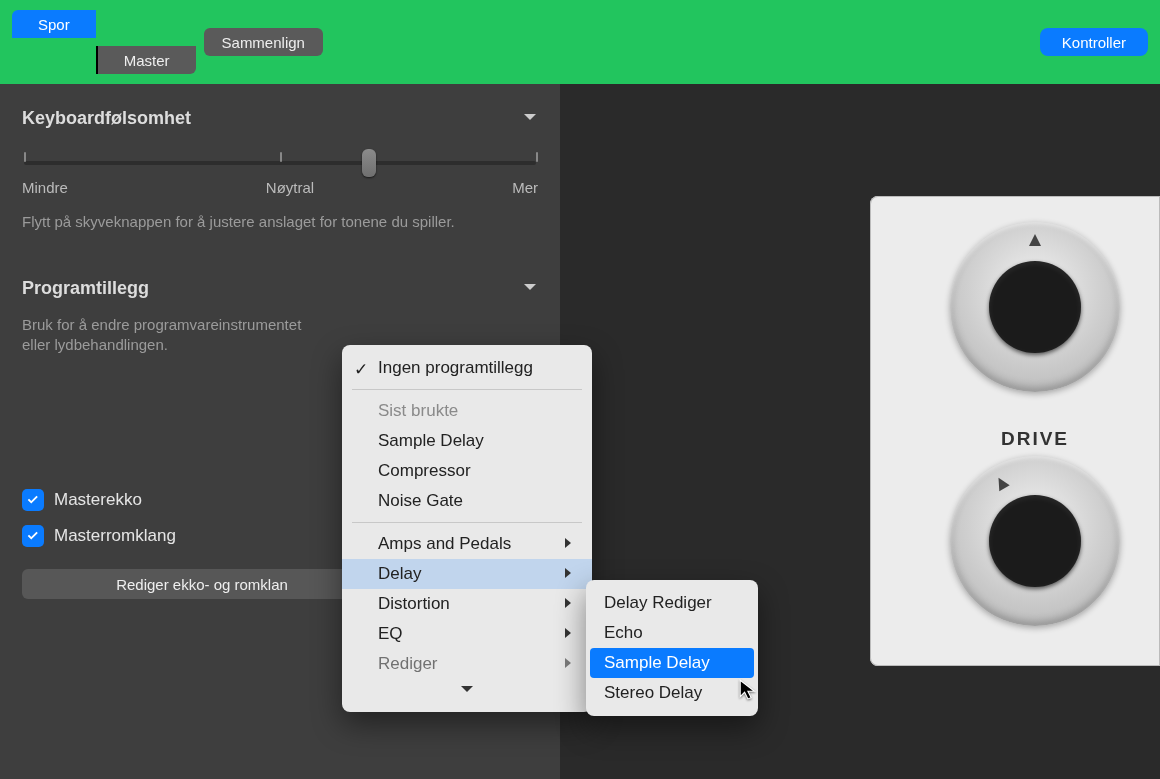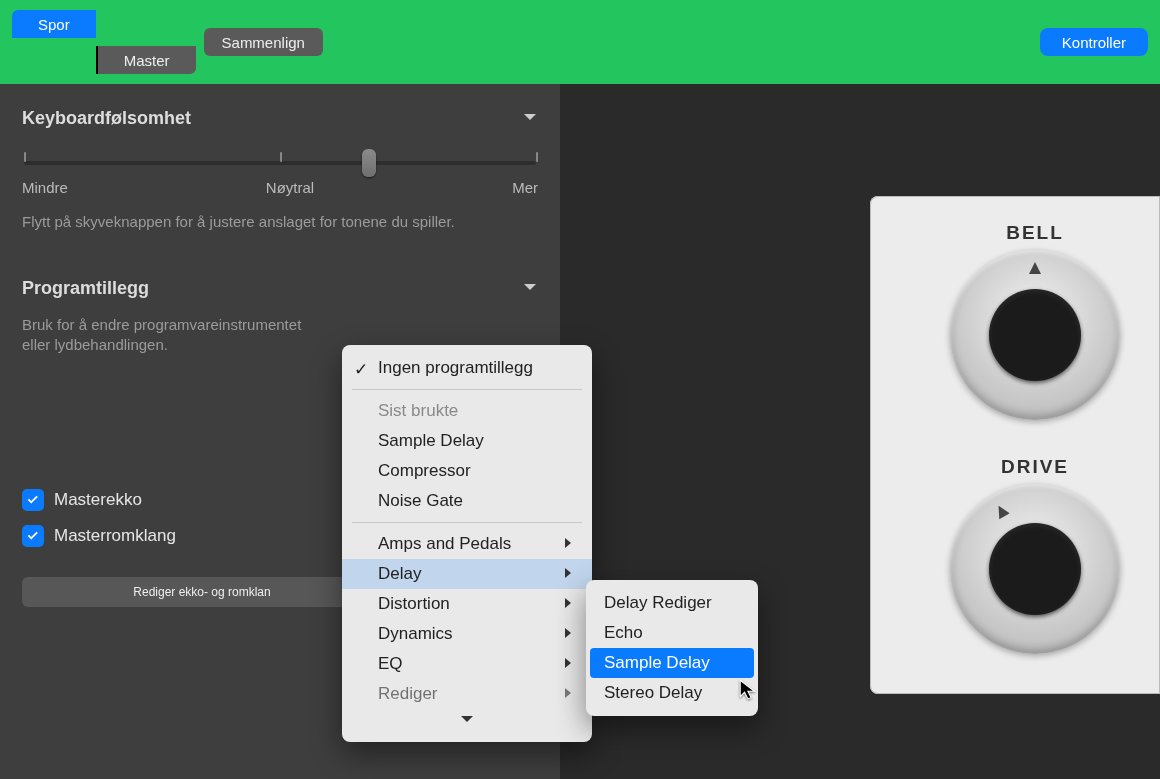--- a/index.html
+++ b/index.html
@@ -114,23 +114,23 @@
   height:4px; background:#2d2d2d; border-radius:2px; position:relative;
   width:140px; margin-left:auto;
 }
 .mini-slider .knob {
   position:absolute; top:-10px; width:24px; height:24px;
   background:radial-gradient(circle at 30% 30%, #8e8e8e, #5e5e5e);
   border-radius:50%; box-shadow:0 1px 2px rgba(0,0,0,0.6);
 }
 
 .reverb-btn {
-  margin-top:30px; width:360px; height:30px;
+  margin-top:22px; width:360px; height:30px;
   background:#575757; border:none; border-radius:6px;
-  color:#eee; font-size:12px; text-align:center;
+  color:#eee; font-size:15px; text-align:center;
 }
 
 .hw-panel {
   margin: 112px 0 0 0;
   background:#ececec;
   border-radius:8px 0 0 8px;
   padding:20px 0 40px 40px;
   color:#222;
   box-shadow: inset 0 0 0 1px #bbb;
 }
@@ -268,21 +268,20 @@
         <div class="knob" style="left:20px; width:24px; height:24px;"></div>
       </div>
     </div>
 
     <button class="reverb-btn">Rediger ekko- og romklan</button>
   </div>
 
   <div class="main">
     <div class="hw-panel">
       <div class="knob-block">
-        <div class="knob-label">BELL</div>
         <div class="knob">
           <div class="knob-mark"></div>
           <div class="knob-inner"></div>
         </div>
       </div>
       <div class="knob-block" style="margin-top:30px">
         <div class="knob-label">DRIVE</div>
         <div class="knob">
           <div class="knob-mark" style="transform:translateX(-50%) rotate(-30deg); transform-origin:50% 73px;"></div>
           <div class="knob-inner"></div>
@@ -315,26 +314,20 @@
           <path d="M3 1l6 5-6 5z"></path>
         </svg></span>
   </div>
   <div class="menu-item">
     <span>Distortion</span>
     <span class="sub-arrow"><svg viewBox="0 0 12 12">
           <path d="M3 1l6 5-6 5z"></path>
         </svg></span>
   </div>
   <div class="menu-item">
-    <span>Dynamics</span>
-    <span class="sub-arrow"><svg viewBox="0 0 12 12">
-          <path d="M3 1l6 5-6 5z"></path>
-        </svg></span>
-  </div>
-  <div class="menu-item">
     <span>EQ</span>
     <span class="sub-arrow"><svg viewBox="0 0 12 12">
           <path d="M3 1l6 5-6 5z"></path>
         </svg></span>
   </div>
   <div class="menu-item" style="opacity:0.6">
     <span>Rediger</span>
     <span class="sub-arrow"><svg viewBox="0 0 12 12">
           <path d="M3 1l6 5-6 5z"></path>
         </svg></span>

